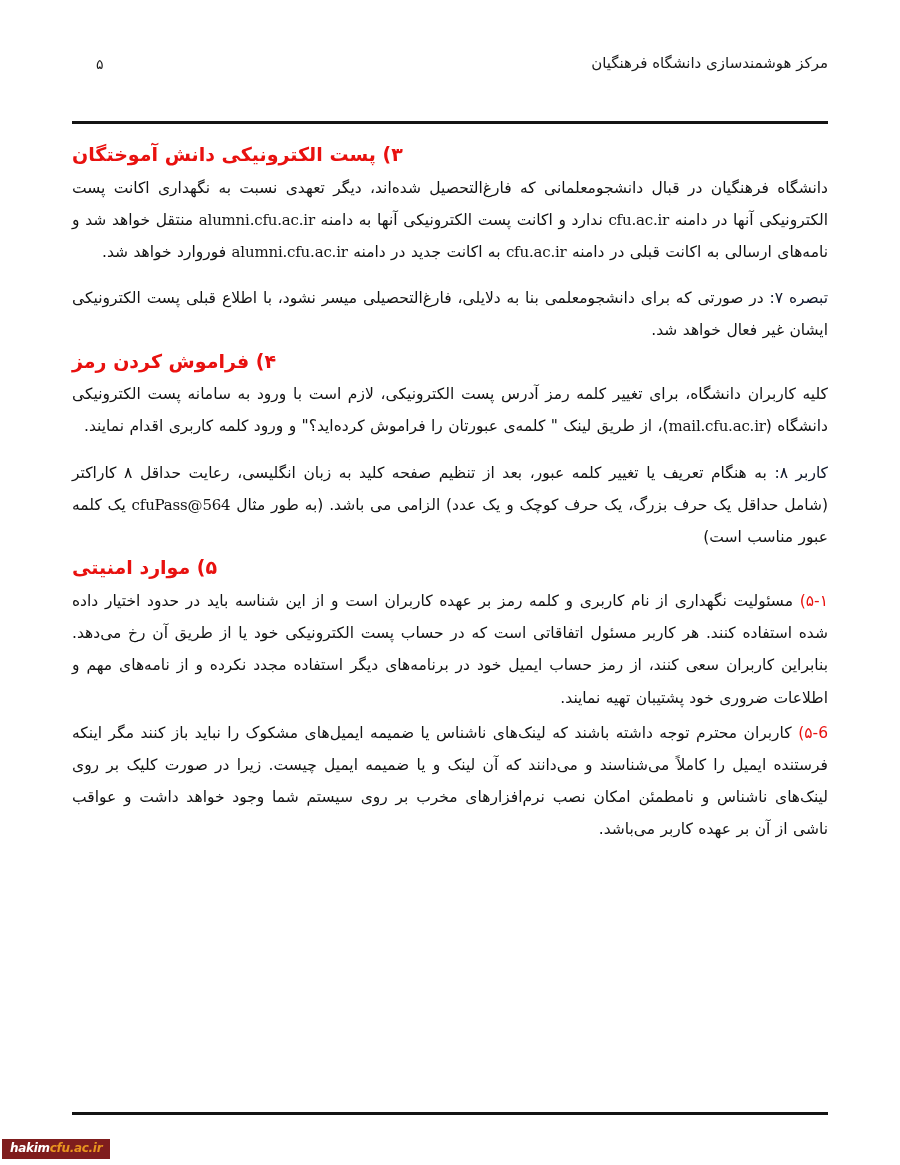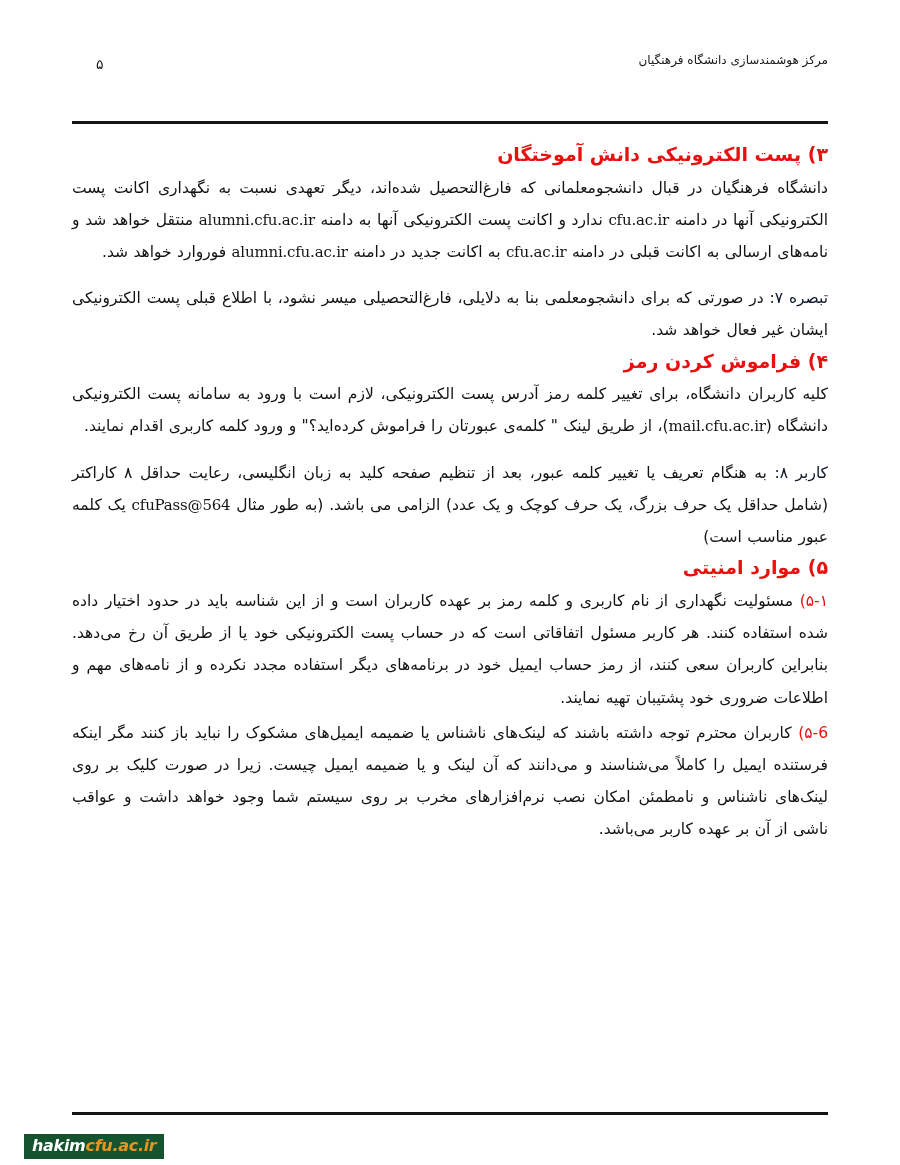--- a/index.html
+++ b/index.html
@@ -27,21 +27,21 @@
     height: 62px;
   }
   .header-lines {
     position: absolute;
     top: 0;
     right: 0;
     text-align: right;
     line-height: 1.75;
   }
   .header-line {
-    font-size: 12px;
+    font-size: 15px;
     color: #1a1a1a;
     font-family: "DejaVu Sans", "Liberation Sans", sans-serif;
     white-space: nowrap;
     letter-spacing: 0.1px;
   }
   .page-number {
     position: absolute;
     top: 6px;
     left: 24px;
     font-size: 14px;
@@ -65,21 +65,21 @@
     right: 72px;
     left: 72px;
   }
 
   h2.section-heading {
     margin: 0;
     padding: 0;
     font-size: 19px;
     font-weight: bold;
     color: #e8110f;
-    text-align: right;
+    text-align: left;
     line-height: 1.5;
     letter-spacing: -0.2px;
   }
   .sec-gap-top { margin-top: 30px; }
 
   p.body-text {
     margin: 0;
     padding: 0;
     font-size: 15.5px;
     color: #131313;
@@ -101,26 +101,26 @@
   .note-label {
     color: #0f172a;
   }
   .item-number {
     color: #e8110f;
   }
 
   
   .watermark {
     position: absolute;
-    left: 24px;
+    left: 2px;
     bottom: 6px;
-    background: #14532d;
+    background: #7f1d1d;
     padding: 3px 8px 4px 8px;
     font-family: "DejaVu Sans", "Liberation Sans", sans-serif;
-    font-size: 16px;
+    font-size: 12px;
     font-weight: bold;
     font-style: italic;
     letter-spacing: -0.3px;
     direction: ltr;
     line-height: 1.1;
     white-space: nowrap;
   }
   .wm-a { color: #ffffff; }
   .wm-b { color: #e8941f; }
 </style>

